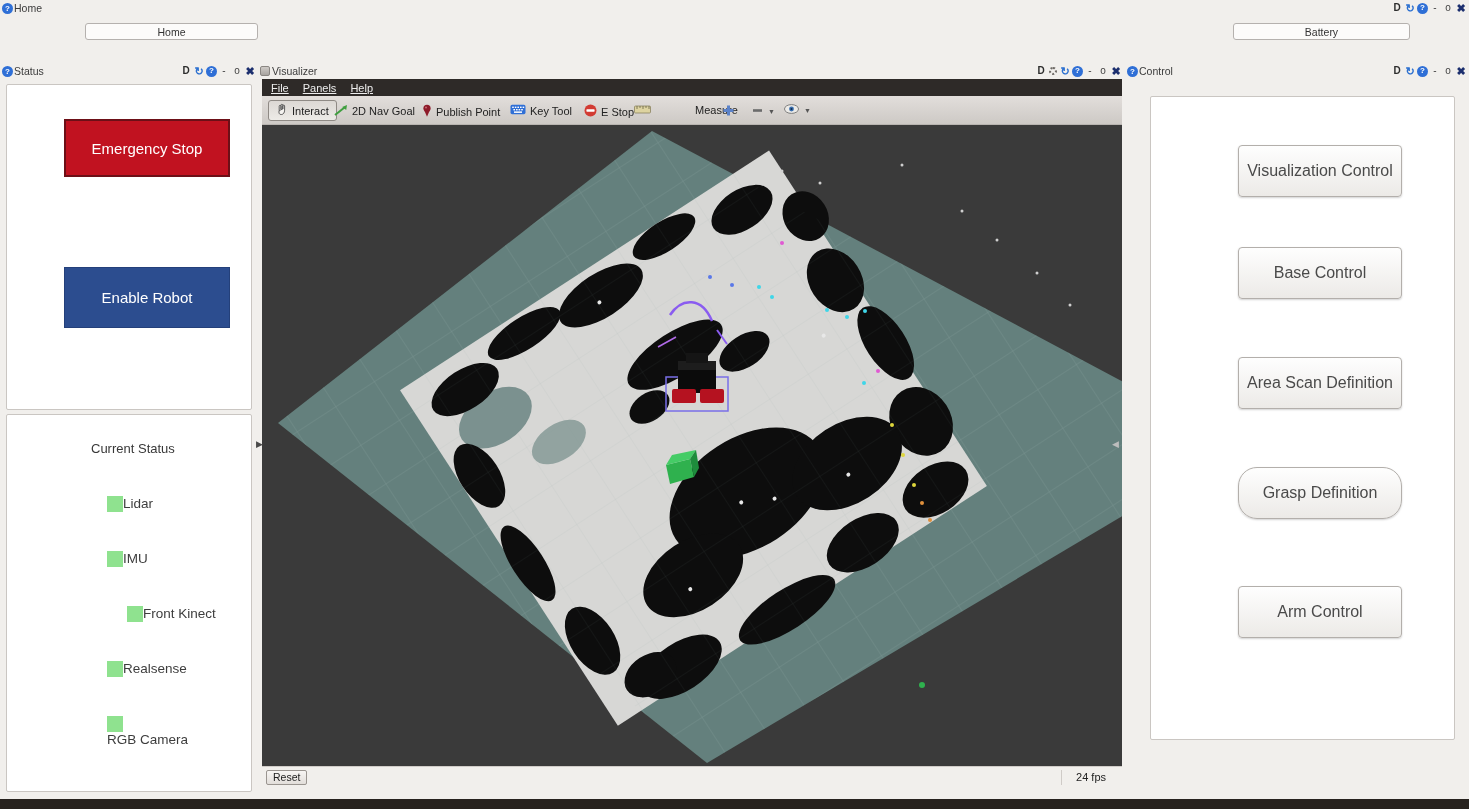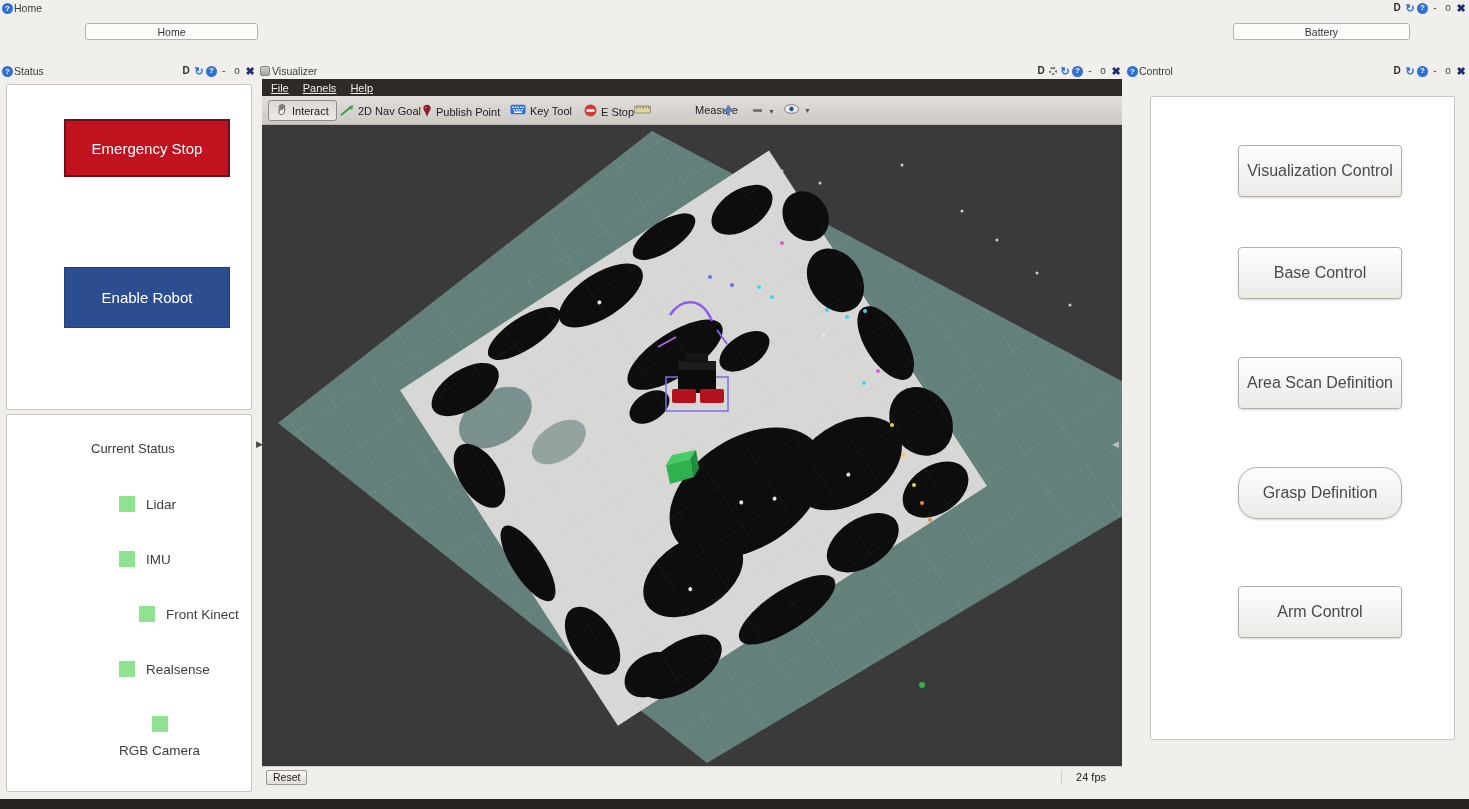--- a/index.html
+++ b/index.html
@@ -58,21 +58,21 @@
     position:absolute; left:64px; top:119px; width:166px; height:58px;
     background:#c11220; border:2px solid #6d0f17; color:#fff;
     font-size:15px; display:flex; align-items:center; justify-content:center; cursor:default;
   }
   .enable-btn {
     position:absolute; left:64px; top:267px; width:166px; height:61px;
     background:#2c4d8f; border:1px solid #24407a; color:#fff;
     font-size:15px; display:flex; align-items:center; justify-content:center; cursor:default;
   }
   .cur-status-heading { position:absolute; left:91px; top:441px; font-size:13px; color:#383838; }
-  .ind-row { position:absolute; left:119px; display:flex; align-items:center; gap:11px; }
+  .ind-row { position:absolute; left:107px; display:flex; gap:0; }
   .ind-sq { width:16px; height:16px; background:#8fe28f; flex:0 0 auto; }
   .ind-label { font-size:13.5px; color:#3d3d3d; white-space:nowrap; }
 
   
   .menubar {
     position:absolute; left:262px; top:79px; width:860px; height:17px;
     background:#2e2a28; display:flex; align-items:center; gap:14px;
     padding-left:9px; font-size:11px; color:#eeeeee;
   }
   .menu-item { text-decoration:underline; cursor:default; white-space:nowrap; }
@@ -207,21 +207,21 @@
   <span class="menu-item">Help</span>
 </div>
 
 <div class="toolbar">
   <div class="tool selected" style="left:6px;">
     <span><svg width="12" height="13" viewBox="0 0 12 13">
           <path d="M3.2 7.5 V3.2 a0.9 0.9 0 0 1 1.8 0 V6 M5 6 V2.2 a0.9 0.9 0 0 1 1.8 0 V6 M6.8 6 V3 a0.9 0.9 0 0 1 1.8 0 v4.2 c0 2.4-1.2 4.3-3.2 4.3 H4.8 C3.4 11.5 2.4 9.8 3.2 7.5z" fill="#f5f3f0" stroke="#4b4b4b" stroke-width="0.9"></path>
         </svg></span>
     <span>Interact</span>
   </div>
-  <div class="tool" style="left:78px;">
+  <div class="tool" style="left:72px;">
     <span><svg width="14" height="12" viewBox="0 0 14 12">
           <line x1="1" y1="11" x2="10.5" y2="3.5" stroke="#3f9f3f" stroke-width="2"></line>
           <polygon points="13,1 12.2,6 8.2,3" fill="#3f9f3f"></polygon>
         </svg></span>
     <span>2D Nav Goal</span>
   </div>
   <div class="tool" style="left:160px;">
     <span><svg width="10" height="13" viewBox="0 0 10 13">
           <circle cx="5" cy="4.3" r="3.6" fill="#8e1b2a"></circle>
           <polygon points="2.3,6.4 7.7,6.4 5,12.8" fill="#8e1b2a"></polygon>

